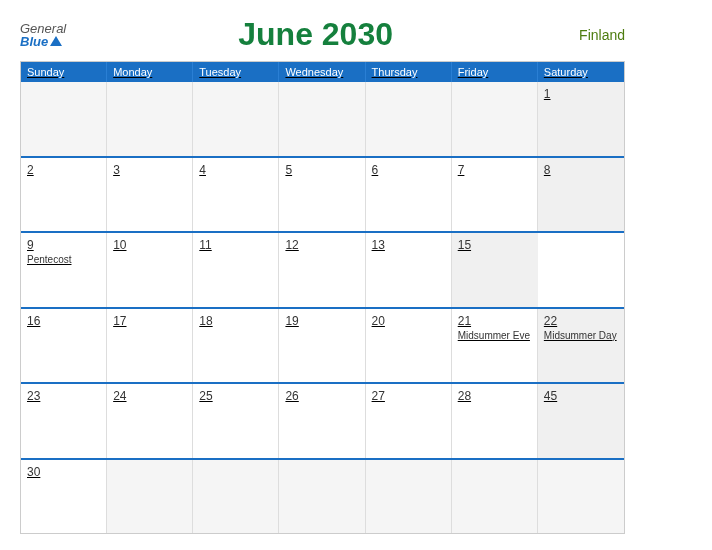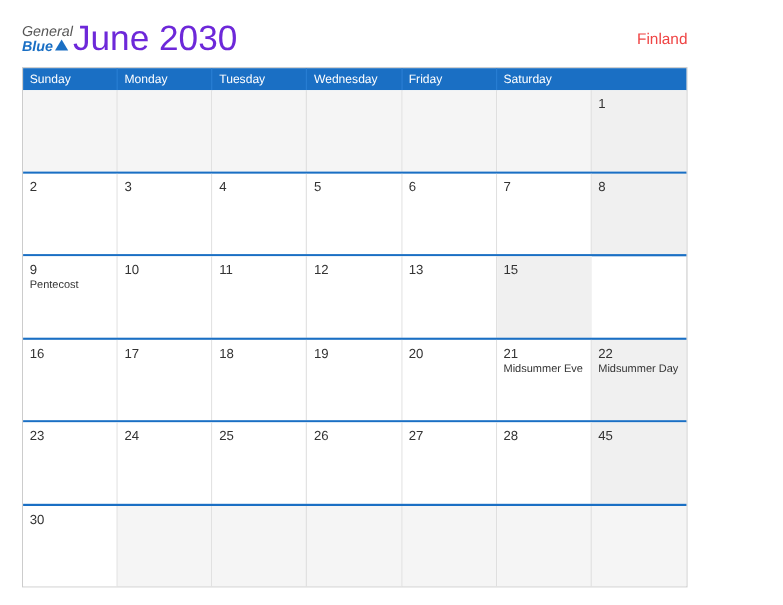--- a/index.html
+++ b/index.html
@@ -49,36 +49,37 @@
       border-bottom: 10px solid #1a6fc4;
       margin-left: 2px;
       vertical-align: middle;
     }
     .logo-row {
       display: flex;
       align-items: center;
     }
     .title {
       font-size: 32px;
-      font-weight: normal;
-      color: #6d28d9;
-      text-align: left;
+      font-weight: bold;
+      color: #15803d;
+      text-align: center;
       flex: 1;
     }
     .country {
       font-size: 14px;
-      color: #ef4444;
+      color: #4d7c0f;
       text-align: right;
       min-width: 60px;
     }
     .calendar {
       flex: 1;
       display: flex;
       flex-direction: column;
       border: 1px solid #ccc;
+      text-decoration: underline;
     }
     .cal-header {
       display: grid;
       grid-template-columns: repeat(7, 1fr);
       background: #1a6fc4;
     }
     .cal-header-cell {
       color: #fff;
       font-size: 11px;
       padding: 4px 6px;
@@ -147,20 +148,21 @@
     <div class="title">June 2030</div>
     <div class="country">Finland</div>
   </div>
 
   <div class="calendar">
     <div class="cal-header">
       <div class="cal-header-cell">Sunday</div>
       <div class="cal-header-cell">Monday</div>
       <div class="cal-header-cell">Tuesday</div>
       <div class="cal-header-cell">Wednesday</div>
+      <div class="cal-header-cell">Thursday</div>
       <div class="cal-header-cell">Friday</div>
       <div class="cal-header-cell">Saturday</div>
     </div>
     <div class="cal-body" id="cal-body">
     <div class="cal-week">
           <div class="cal-cell empty"></div>
           <div class="cal-cell empty"></div>
           <div class="cal-cell empty"></div>
           <div class="cal-cell empty"></div>
           <div class="cal-cell empty"></div>

